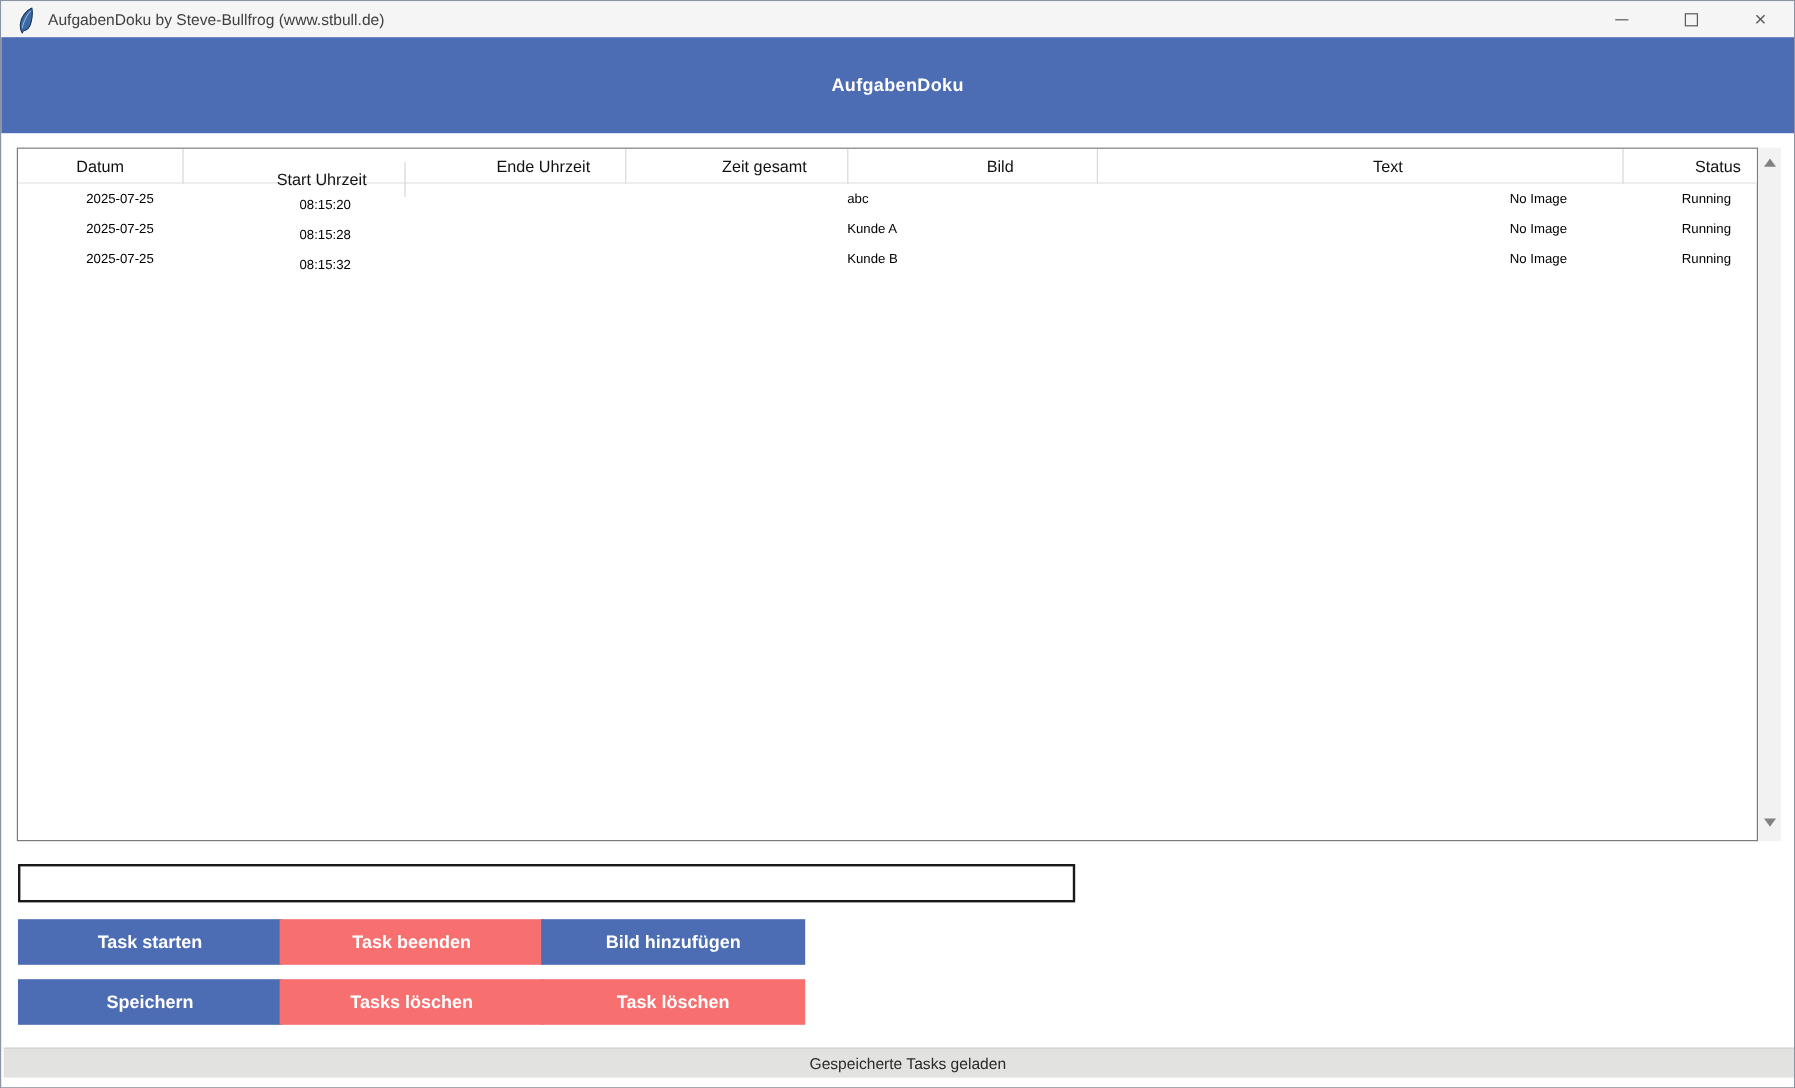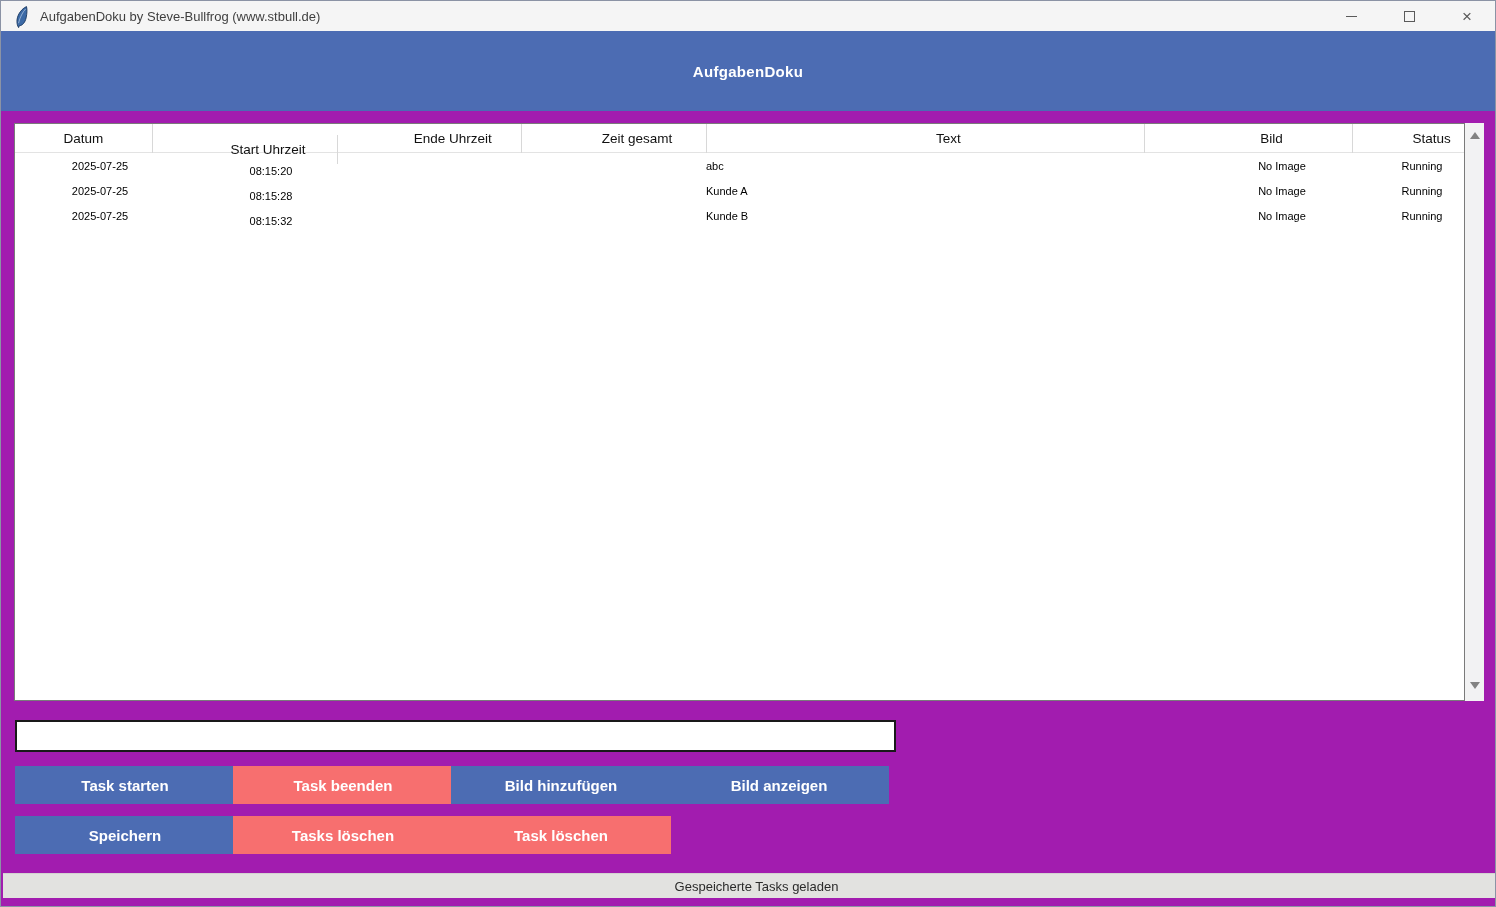--- a/index.html
+++ b/index.html
@@ -2,21 +2,21 @@
 <html><head>
 <meta charset="utf-8">
 <style>
   * { box-sizing: border-box; margin: 0; padding: 0; }
   html,body { background:#cfd4dc; }
   body { font-family: "Liberation Sans", "DejaVu Sans", sans-serif; }
 
   .window {
     position: relative;
     width: 1496px; height: 907px;
-    background: #a21caf;
+    background: #ffffff;
     border: 1px solid #8b93a5;
     overflow: hidden;
   }
 
   
   .titlebar {
     position: absolute; left:0; top:0; width:100%; height:30px;
     background:#f5f5f5;
     display:flex; align-items:center;
     padding-left:12px;
@@ -168,22 +168,22 @@
     <span class="apptitle">AufgabenDoku</span>
   </div>
 
   <div class="table-wrap">
     <div class="listbox">
       <div class="thead">
         <div class="th c-datum">Datum</div>
         <div class="th c-start">Start Uhrzeit</div>
         <div class="th c-ende">Ende Uhrzeit</div>
         <div class="th c-gesamt">Zeit gesamt</div>
+        <div class="th c-bild">Bild</div>
         <div class="th c-text">Text</div>
-        <div class="th c-bild">Bild</div>
         <div class="th c-status">Status</div>
       </div>
 
       <div class="trow">
         <div class="td c-datum">2025-07-25</div>
         <div class="td c-start">08:15:20</div>
         <div class="td c-ende"></div>
         <div class="td c-gesamt"></div>
         <div class="td c-text">abc</div>
         <div class="td c-bild">No Image</div>
@@ -215,21 +215,20 @@
       <div class="arr-up"></div>
       <div class="arr-down"></div>
     </div>
   </div>
 
   <input class="entry" type="text" value="" style="">
 
   <button class="btn btn-blue r1 p1">Task starten</button>
   <button class="btn btn-red  r1 p2">Task beenden</button>
   <button class="btn btn-blue r1 p3">Bild hinzufügen</button>
-  <button class="btn btn-blue r1 p4">Bild anzeigen</button>
 
   <button class="btn btn-blue r2 p1">Speichern</button>
   <button class="btn btn-red  r2 p2">Tasks löschen</button>
   <button class="btn btn-red  r2 p3">Task löschen</button>
 
   <div class="statusbar">
     <span>Gespeicherte Tasks geladen</span>
   </div>
 
 </div>

